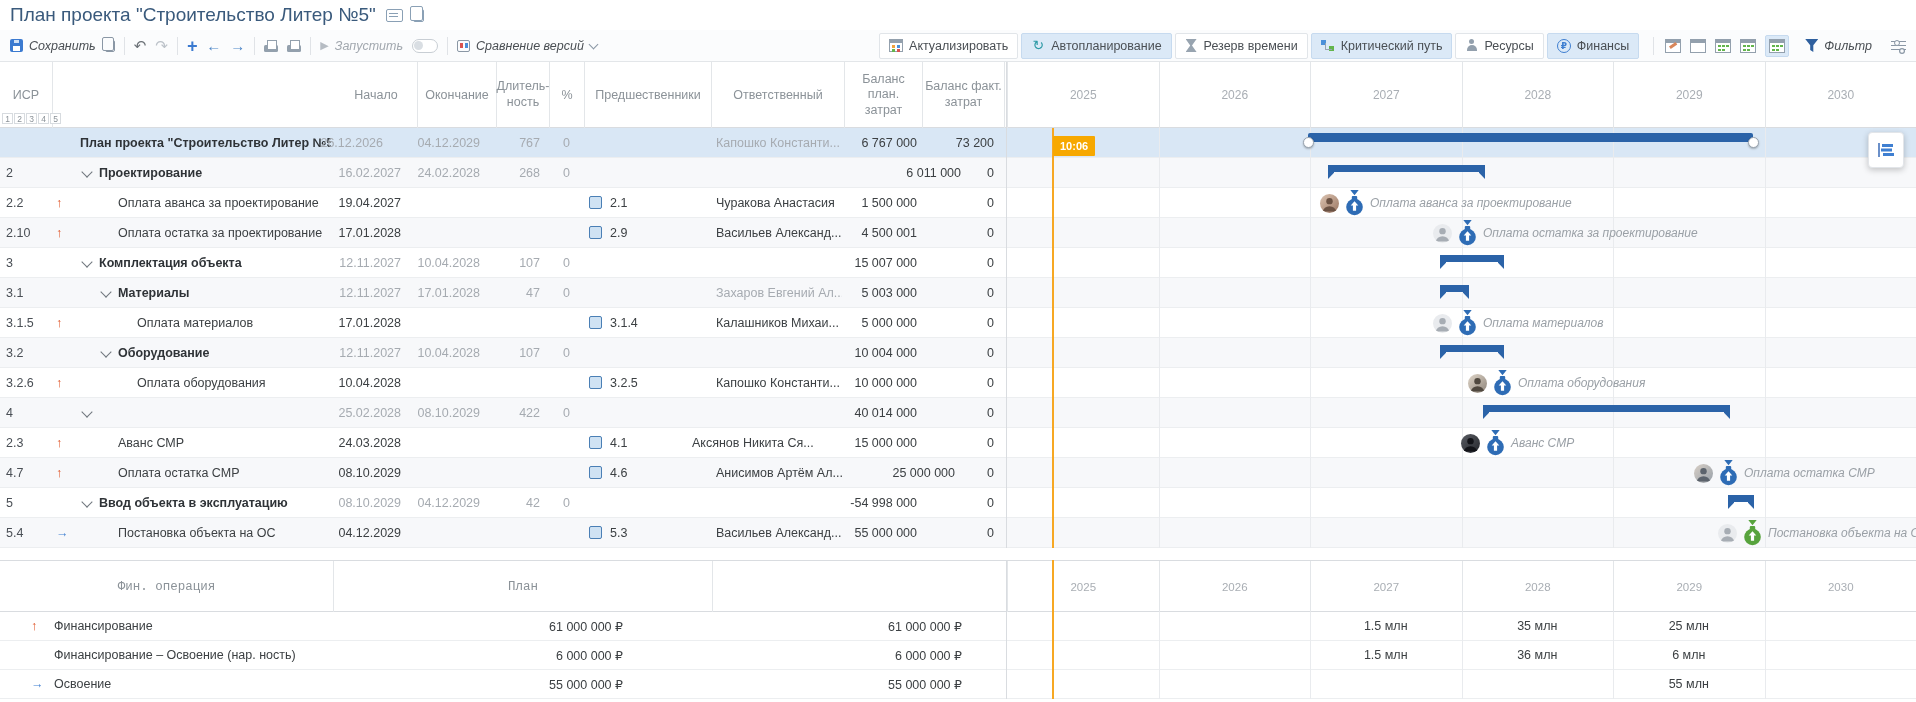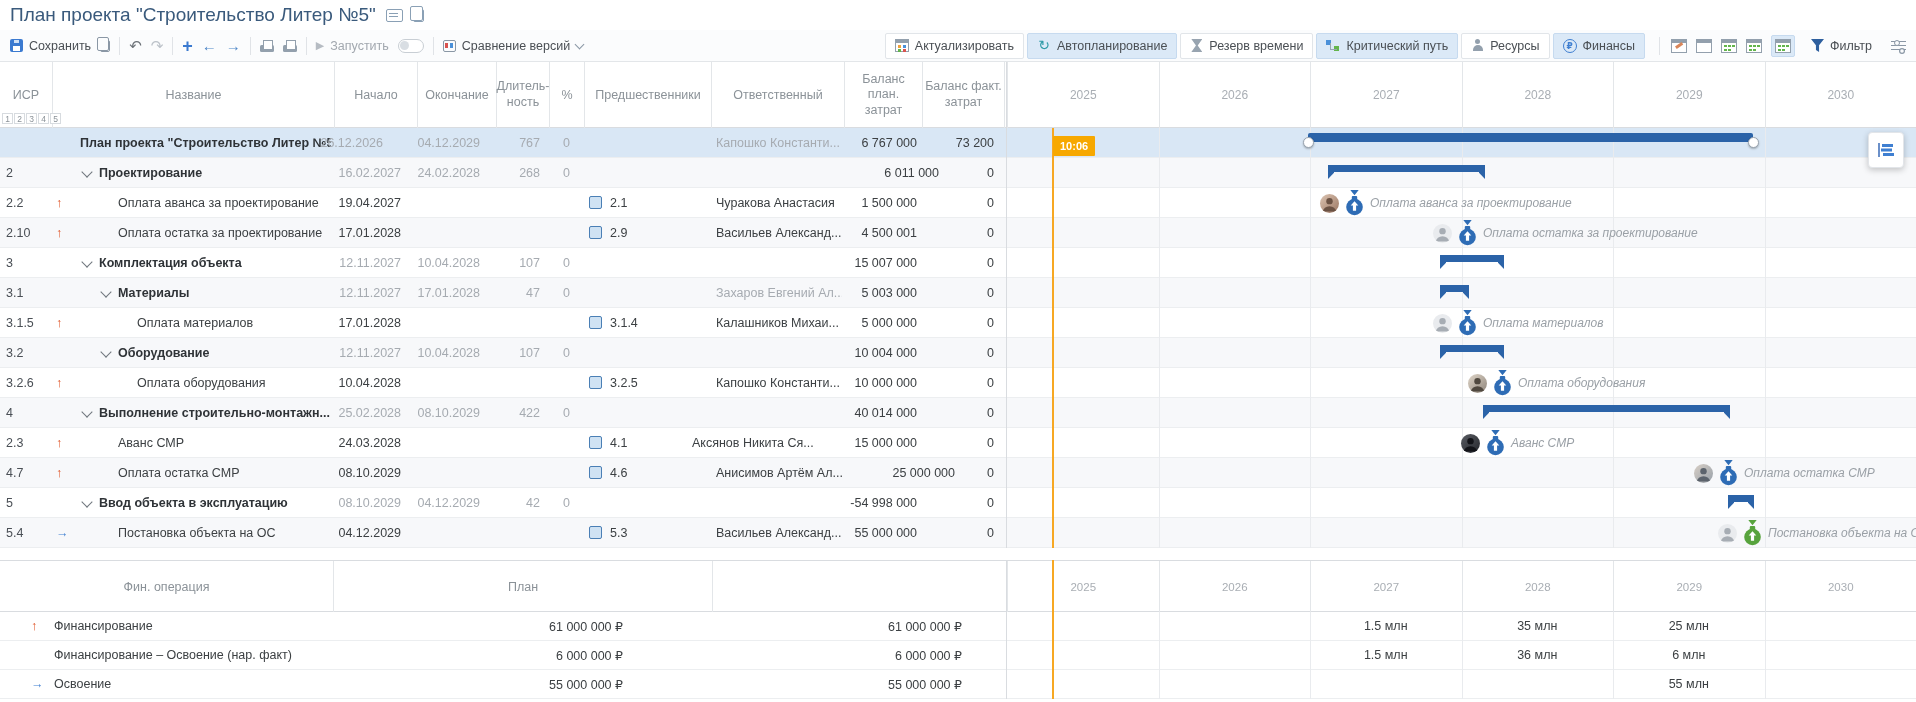--- a/index.html
+++ b/index.html
@@ -30,21 +30,21 @@
   .icn-app:before{content:"";position:absolute;left:4px;top:4px;width:12px;height:9px;border:1.4px solid #fff;border-radius:1px;opacity:.9;}
   .icn-app .red{position:absolute;right:-3px;bottom:-3px;width:10px;height:10px;border-radius:50%;background:#e8492f;border:1.5px solid #fff;}
   .icn-bell{width:13px;height:12px;border:1.6px solid #878f97;border-bottom:none;border-radius:7px 7px 0 0;position:relative;margin-top:2px;cursor:pointer;}
   .icn-bell:after{content:"";position:absolute;left:-3.6px;bottom:-2px;width:17px;height:1.8px;background:#878f97;border-radius:1px;}
   .icn-bell:before{content:"";position:absolute;left:3.4px;bottom:-5.4px;width:3px;height:3px;border-radius:50%;background:#878f97;}
   
   .toolbar{position:absolute;left:0;top:30px;width:1916px;height:32px;background:#fbfcfd;border-bottom:1px solid #e3e6e9;
     display:flex;align-items:center;padding:0 10px;font-size:12.5px;color:#4a4f54;}
   .tgroup{display:flex;align-items:center;gap:9px;}
   .sep{width:1px;height:18px;background:#e0e3e7;margin:0 9px;flex:none;}
-  .tbtn{display:flex;align-items:center;gap:6px;cursor:pointer;white-space:nowrap;}
+  .tbtn{display:flex;align-items:center;gap:6px;cursor:pointer;white-space:nowrap;font-style:italic;}
   .disabled{color:#a2a8af;}
   .icon-save{width:13px;height:13px;background:#3b7ad0;border-radius:2px;position:relative;flex:none;}
   .icon-save:before{content:"";position:absolute;left:4px;top:1px;width:5px;height:3px;background:#cfe0f5;}
   .icon-save:after{content:"";position:absolute;left:3px;bottom:1px;width:7px;height:5px;background:#fff;}
   .icon-copy{width:10px;height:12px;border:1.4px solid #8a97a5;border-radius:2px;position:relative;background:#fbfcfd;}
   .icon-copy:before{content:"";position:absolute;left:-4px;top:-4px;width:10px;height:12px;border:1.4px solid #8a97a5;border-radius:2px;background:#fbfcfd;}
   .uglyph{font-size:15px;line-height:1;}
   .c-undo{color:#6b7177;} .c-redo{color:#bcc2c9;}
   .c-plus{color:#3b7ad0;font-size:18px;font-weight:bold;}
   .c-arrow{color:#4f87c8;font-size:15px;}
@@ -122,21 +122,21 @@
   .pb b.l{left:-5px;} .pb b.r{right:-6px;}
   .ms{position:absolute;height:30px;display:flex;align-items:center;gap:6px;}
   .ms .lbl{font-style:italic;color:#9aa0a6;font-size:12px;white-space:nowrap;}
   .fab{position:absolute;left:1868px;top:132px;width:36px;height:36px;background:#fff;border:1px solid #e2e5e9;border-radius:4px;
      box-shadow:0 2px 6px rgba(0,0,0,.22);z-index:8;cursor:pointer;display:flex;align-items:center;justify-content:center;}
   .fab .g{width:16px;height:14px;position:relative;}
   .fab .g:before{content:"";position:absolute;left:0;top:0;width:2px;height:14px;background:#6b90c9;}
   .fab .g:after{content:"";position:absolute;left:4px;top:1px;width:11px;height:2.5px;background:#3f7fd1;box-shadow:-1px 4.5px 0 #3f7fd1,1px 9px 0 #3f7fd1;}
   
   .fhead{position:absolute;left:0;top:560px;width:1916px;height:52px;background:#fff;border-top:1px solid #d9dce0;border-bottom:1px solid #d9dce0;}
-  .fth{position:absolute;top:0;height:52px;display:flex;align-items:center;justify-content:center;font-size:12.5px;color:#8b9298;border-right:1px solid #e3e6e9;}
+  .fth{position:absolute;top:0;height:52px;display:flex;align-items:center;justify-content:center;font-size:12.5px;color:#8b9298;border-right:1px solid #e3e6e9;font-family:Liberation Mono, monospace;}
   .fycell{position:absolute;top:0;height:52px;border-left:1px solid #e3e6e9;display:flex;align-items:center;justify-content:center;font-size:11.5px;color:#a9aeb4;}
   .frows{position:absolute;left:0;top:612px;width:1916px;height:88px;background:#fff;}
   .frow{position:absolute;left:0;width:1916px;height:29px;border-bottom:1px solid #eceef0;}
   .frow span{position:absolute;top:0;height:28px;display:flex;align-items:center;font-size:12.5px;color:#3c4043;}
   .fi{left:31px;width:16px;font-weight:bold;font-size:13px;}
   .fn{left:54px;white-space:nowrap;}
   .fv{justify-content:center;font-size:11.5px;}
 </style>
 </head>
 <body>
@@ -242,23 +242,20 @@
   <div class="th" style="left:0;width:53px">
       <span>ИСР</span>
       <div class="wbslv">
         <b>1</b>
         <b>2</b>
         <b>3</b>
         <b>4</b>
         <b>5</b>
       </div>
     </div>
-  <div class="th" style="left:53px;width:282px">
-      <span>Название</span>
-    </div>
   <div class="th" style="left:335px;width:83px">
       <span>Начало</span>
     </div>
   <div class="th" style="left:418px;width:79px">
       <span>Окончание</span>
     </div>
   <div class="th pre" style="left:497px;width:53px">
       <span>Длитель-
 ность</span>
     </div>
@@ -303,21 +300,21 @@
     </div>
     <div class="trow alt" style="top: 30px;">
       <span class="cw">2</span>
       <span class="chev" style="left:83px"></span>
       <span class="cn bold" style="left:99px;max-width:232px">Проектирование</span>
       <span class="ra t-gray" style="left:335px;width:66px">16.02.2027</span>
       <span class="ra t-gray" style="left:418px;width:62px">24.02.2028</span>
       <span class="ra t-gray" style="left:497px;width:43px">268</span>
       <span class="t-gray" style="left:563px;width:20px">0</span>
       <span class="t-dark" style="left:716px;width:126px;overflow:hidden;white-space:nowrap"></span>
-      <span class="ra t-dark" style="left:867px;width:72px">6 011 000</span>
+      <span class="ra t-dark" style="left:889px;width:72px">6 011 000</span>
       <span class="ra t-dark" style="left:923px;width:71px">0</span>
     </div>
     <div class="trow" style="top: 60px;">
       <span class="cw">2.2</span>
       <span class="pri up">↑</span>
       <span class="cn" style="left:118px;max-width:213px">Оплата аванса за проектирование</span>
       <span class="ra t-dark" style="left:335px;width:66px">19.04.2027</span>
       <span class="ra t-dark" style="left:418px;width:62px"></span>
       <span class="ra t-gray" style="left:497px;width:43px"></span>
       <span class="t-gray" style="left:563px;width:20px"></span>
@@ -401,21 +398,20 @@
       <span class="t-gray" style="left:563px;width:20px"></span>
       <span class="cb"></span>
       <span class="cp">3.2.5</span>
       <span class="t-dark" style="left:716px;width:126px;overflow:hidden;white-space:nowrap">Капошко Константи...</span>
       <span class="ra t-dark" style="left:845px;width:72px">10 000 000</span>
       <span class="ra t-dark" style="left:923px;width:71px">0</span>
     </div>
     <div class="trow alt" style="top: 270px;">
       <span class="cw">4</span>
       <span class="chev" style="left:83px"></span>
-      <span class="cn bold" style="left:99px;max-width:232px">Выполнение строительно-монтажн...</span>
       <span class="ra t-gray" style="left:335px;width:66px">25.02.2028</span>
       <span class="ra t-gray" style="left:418px;width:62px">08.10.2029</span>
       <span class="ra t-gray" style="left:497px;width:43px">422</span>
       <span class="t-gray" style="left:563px;width:20px">0</span>
       <span class="t-dark" style="left:716px;width:126px;overflow:hidden;white-space:nowrap"></span>
       <span class="ra t-dark" style="left:845px;width:72px">40 014 000</span>
       <span class="ra t-dark" style="left:923px;width:71px">0</span>
     </div>
     <div class="trow" style="top: 300px;">
       <span class="cw">2.3</span>
@@ -641,21 +637,21 @@
     <div class="frow" style="top: 0px;">
       <span class="fi" style="color:#e0572a">↑</span>
       <span class="fn">Финансирование</span>
       <span class="ra" style="left:334px;width:334px;justify-content:flex-end;padding-right:45px">61 000 000 ₽</span>
       <span class="ra" style="left:713px;width:294px;justify-content:flex-end;padding-right:45px">61 000 000 ₽</span>
       <span class="fv" style="left:1310px;width:151.5px">1.5 млн</span>
       <span class="fv" style="left:1461.5px;width:151.5px">35 млн</span>
       <span class="fv" style="left:1613px;width:151.5px">25 млн</span>
     </div>
     <div class="frow" style="top: 29px;">
-      <span class="fn">Финансирование – Освоение (нар. факт)</span>
+      <span class="fn">Финансирование – Освоение (нар. ность)</span>
       <span class="ra" style="left:334px;width:334px;justify-content:flex-end;padding-right:45px">6 000 000 ₽</span>
       <span class="ra" style="left:713px;width:294px;justify-content:flex-end;padding-right:45px">6 000 000 ₽</span>
       <span class="fv" style="left:1310px;width:151.5px">1.5 млн</span>
       <span class="fv" style="left:1461.5px;width:151.5px">36 млн</span>
       <span class="fv" style="left:1613px;width:151.5px">6 млн</span>
     </div>
     <div class="frow" style="top: 58px;">
       <span class="fi" style="color:#3f7fd1">→</span>
       <span class="fn">Освоение</span>
       <span class="ra" style="left:334px;width:334px;justify-content:flex-end;padding-right:45px">55 000 000 ₽</span>

